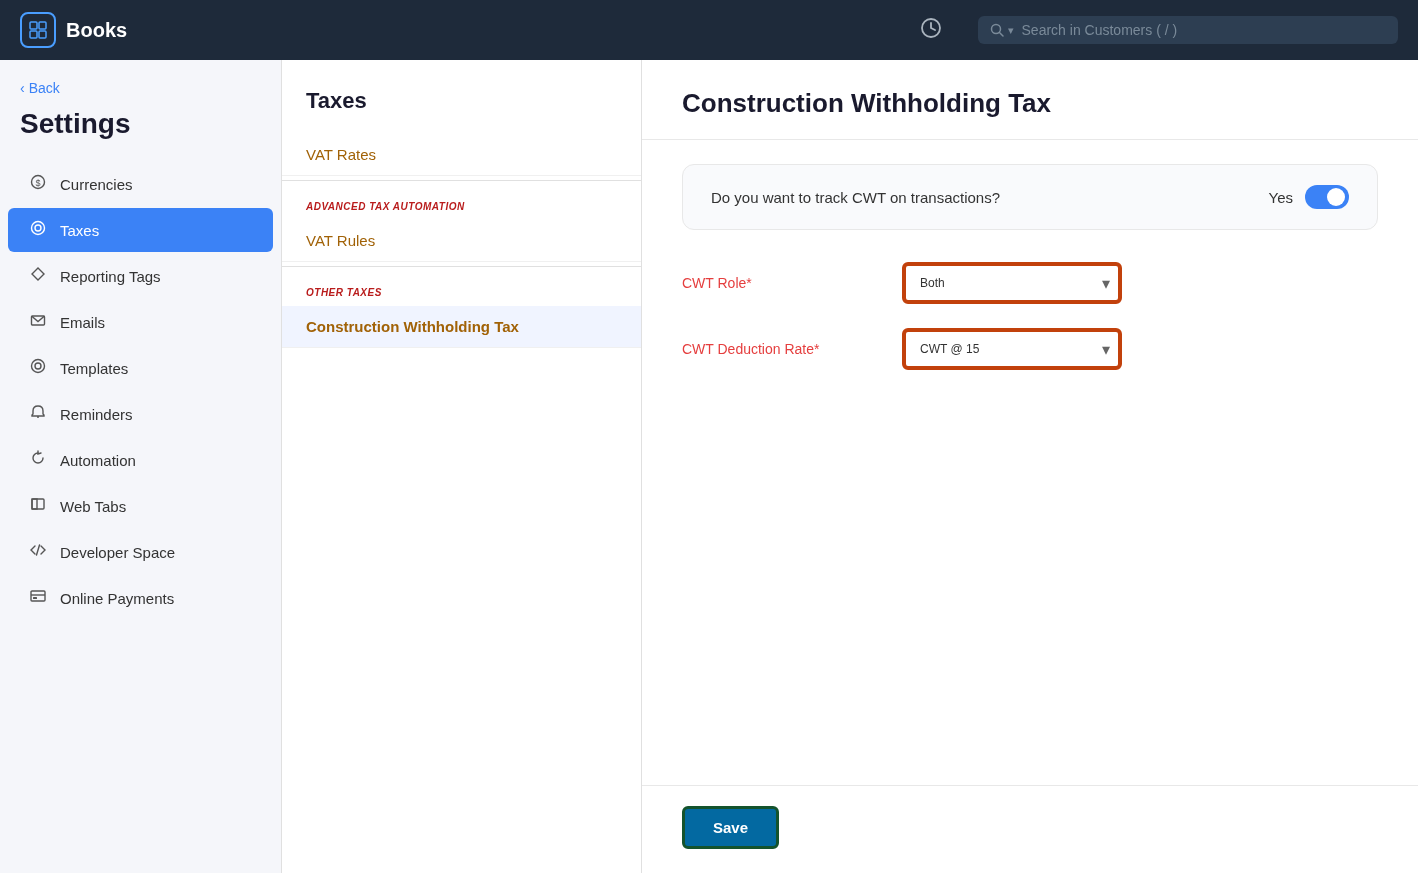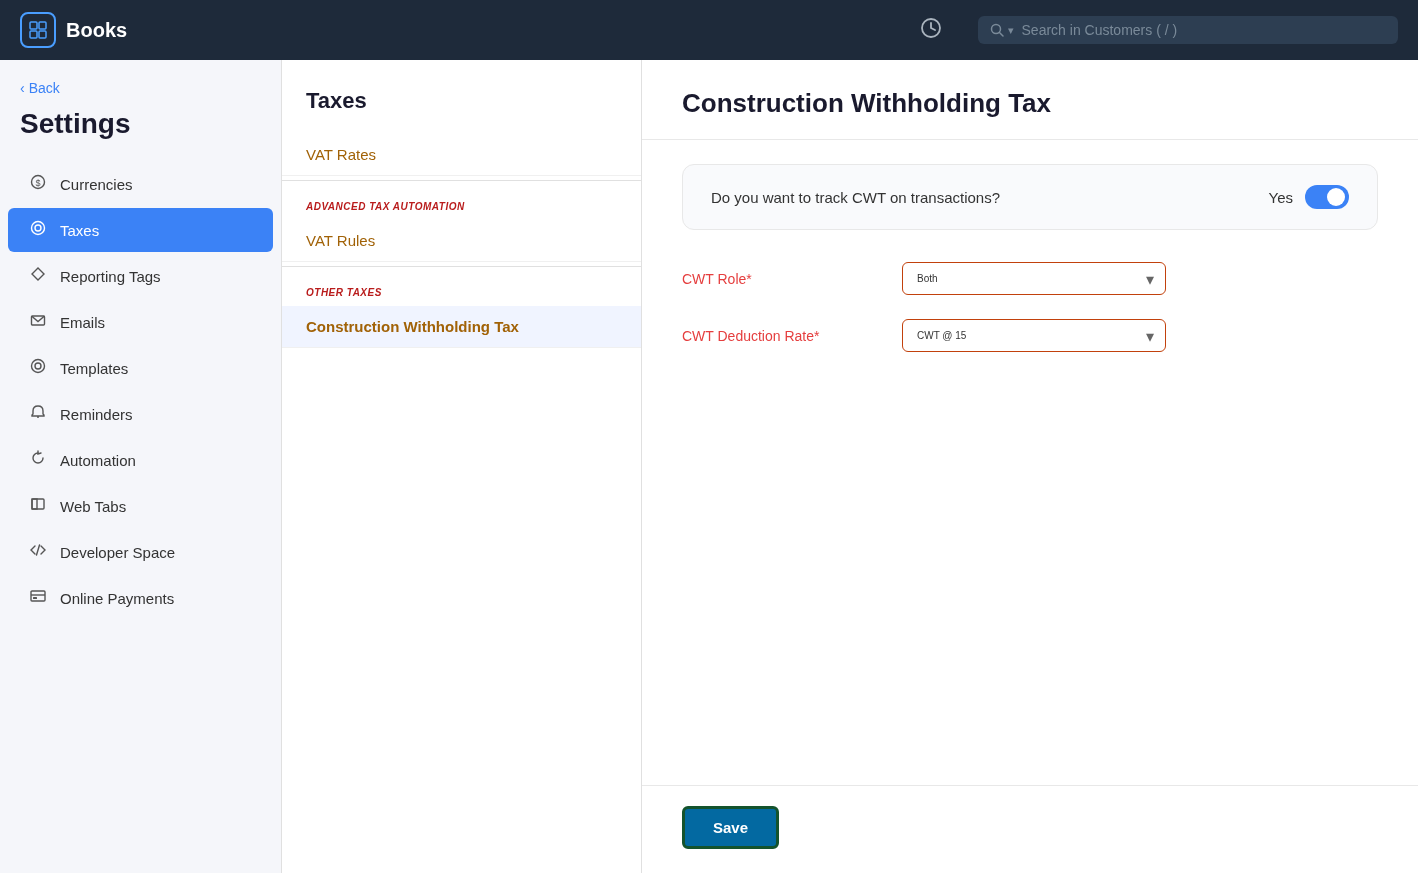--- a/index.html
+++ b/index.html
@@ -240,28 +240,28 @@
       margin-bottom: 24px;
     }
     .form-label {
       width: 220px;
       font-size: 14px;
       color: #e53e3e;
       font-weight: 500;
     }
     .form-select {
       appearance: none;
-      border: 1px solid #c2410c;
+      border: 4px solid #c2410c;
       border-radius: 6px;
       padding: 10px 36px 10px 14px;
-      font-size: 10px;
+      font-size: 12px;
       color: #333;
       background: white;
       cursor: pointer;
-      width: 264px;
+      width: 220px;
       outline: none;
     }
     .select-wrapper {
       position: relative;
     }
     .select-wrapper::after {
       content: '▾';
       position: absolute;
       right: 12px;
       top: 50%;

